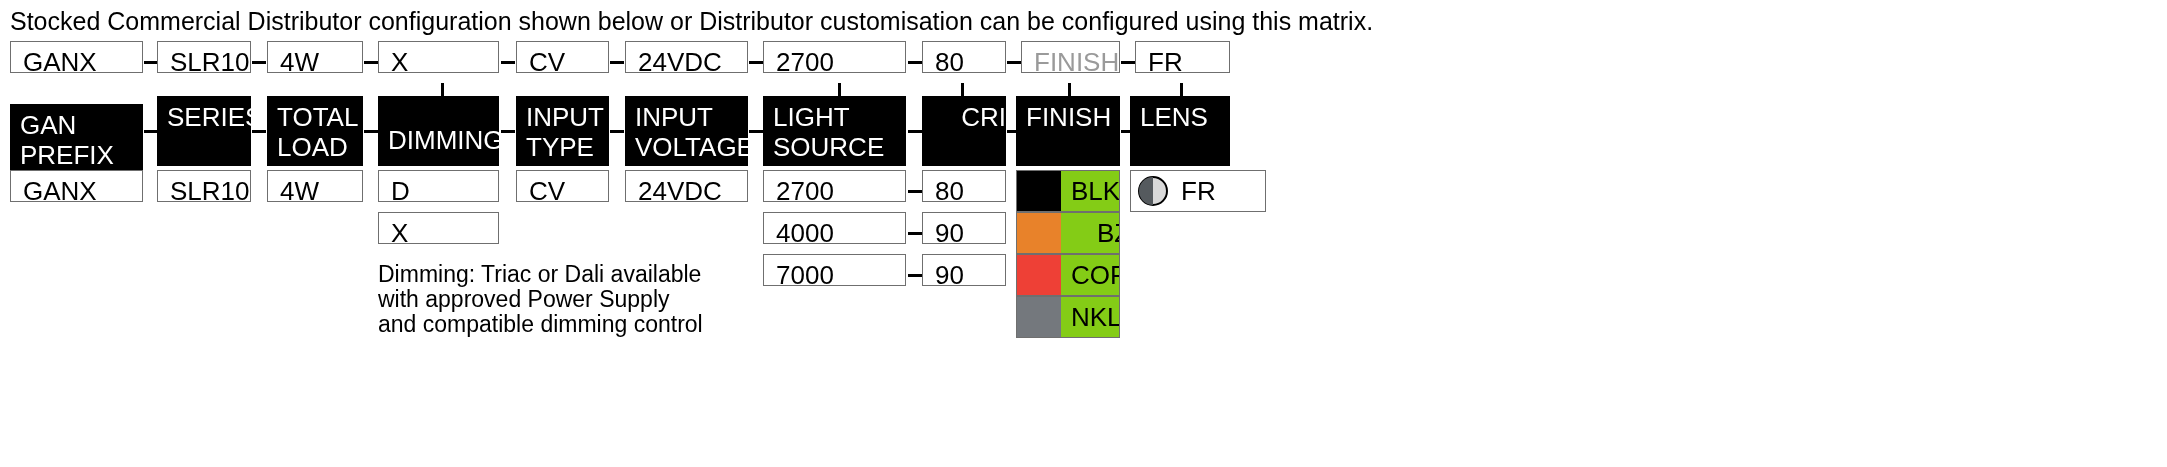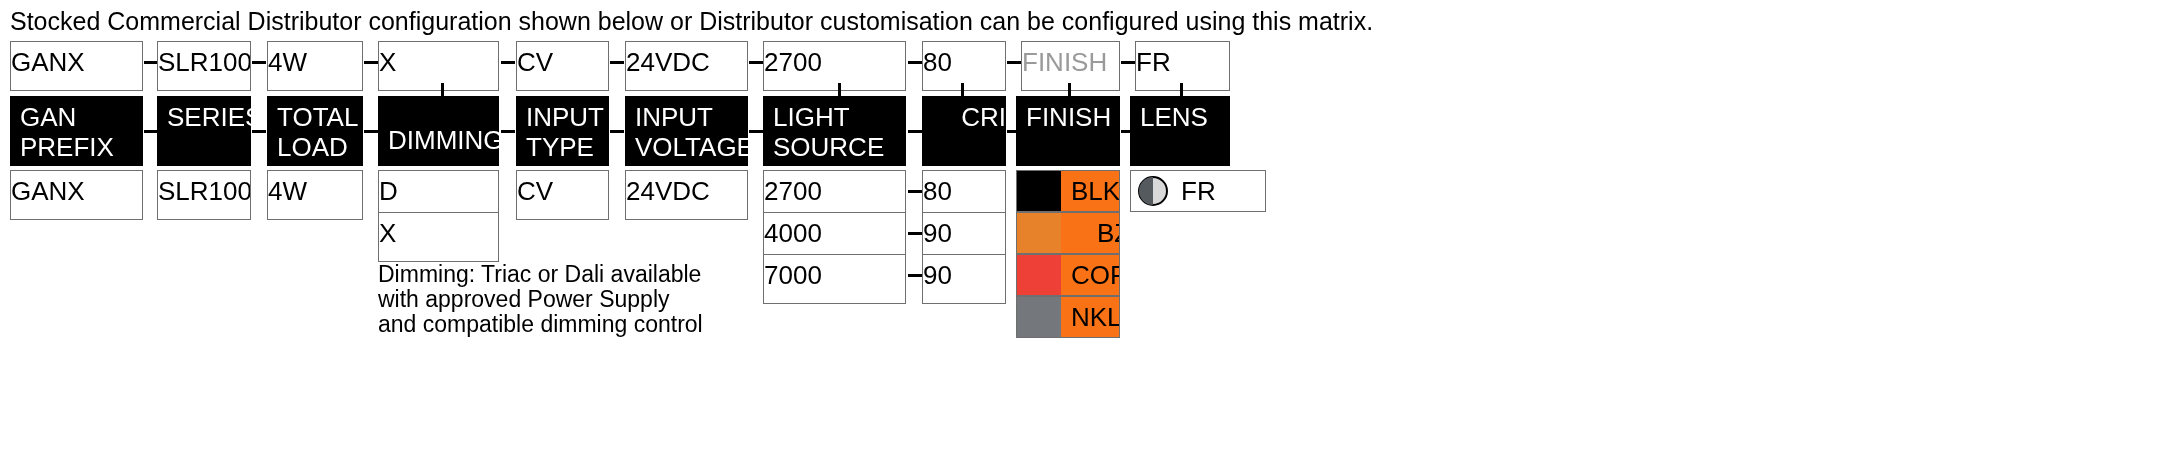--- a/index.html
+++ b/index.html
@@ -34,22 +34,22 @@
   }
 
   
   .box {
     position: absolute;
     box-sizing: border-box;
     border: 1px solid #6f6f6f;
     background: #ffffff;
     font-size: 26px;
     line-height: 40px;
-    height: 50px;
-    padding-left: 0;
+    height: 32px;
+    padding-left: 12px;
     color: #000;
     white-space: nowrap;
     overflow: hidden;
   }
   .box.placeholder {
     color: #9a9a9a;
   }
 
   
   .hdr {
@@ -83,21 +83,21 @@
     position: absolute;
     width: 3px;
     background: #000000;
   }
 
   
   .swatch-row {
     position: absolute;
     box-sizing: border-box;
     border: 1px solid #6f6f6f;
-    background: #f97316;
+    background: #84cc16;
     height: 42px;
     width: 104px;
     display: flex;
     align-items: center;
     overflow: hidden;
   }
   .swatch-chip {
     width: 44px;
     height: 100%;
     flex: 0 0 auto;
@@ -172,21 +172,21 @@
   <div class="box placeholder" style="left:1021px; top:41px; width:99px;">FINISH</div>
   <div class="dash" style="left:1121px; top:61px;"></div>
   <div class="box" style="left:1135px; top:41px; width:95px;">FR</div>
 
   <div class="tick" style="left:441px; top:83px; height:26px;"></div>
   <div class="tick" style="left:838px; top:83px; height:26px;"></div>
   <div class="tick" style="left:961px; top:83px; height:26px;"></div>
   <div class="tick" style="left:1068px; top:83px; height:26px;"></div>
   <div class="tick" style="left:1180px; top:83px; height:26px;"></div>
 
-  <div class="hdr" style="left:10px; top:96px; width:133px; height:70px;">GAN
+  <div class="hdr" style="left:10px; top:104px; width:133px; height:70px;">GAN
 PREFIX</div>
   <div class="dash" style="left:144px; top:130px;"></div>
   <div class="hdr" style="left:157px; top:96px; width:94px; height:70px;">SERIES</div>
   <div class="dash" style="left:252px; top:130px;"></div>
   <div class="hdr" style="left:267px; top:96px; width:96px; height:70px;">TOTAL
 LOAD</div>
   <div class="dash" style="left:364px; top:130px;"></div>
   <div class="hdr mid" style="left:378px; top:96px; width:121px; height:70px; padding-left:10px;">DIMMING</div>
   <div class="dash" style="left:501px; top:130px;"></div>
   <div class="hdr" style="left:516px; top:96px; width:93px; height:70px;">INPUT

